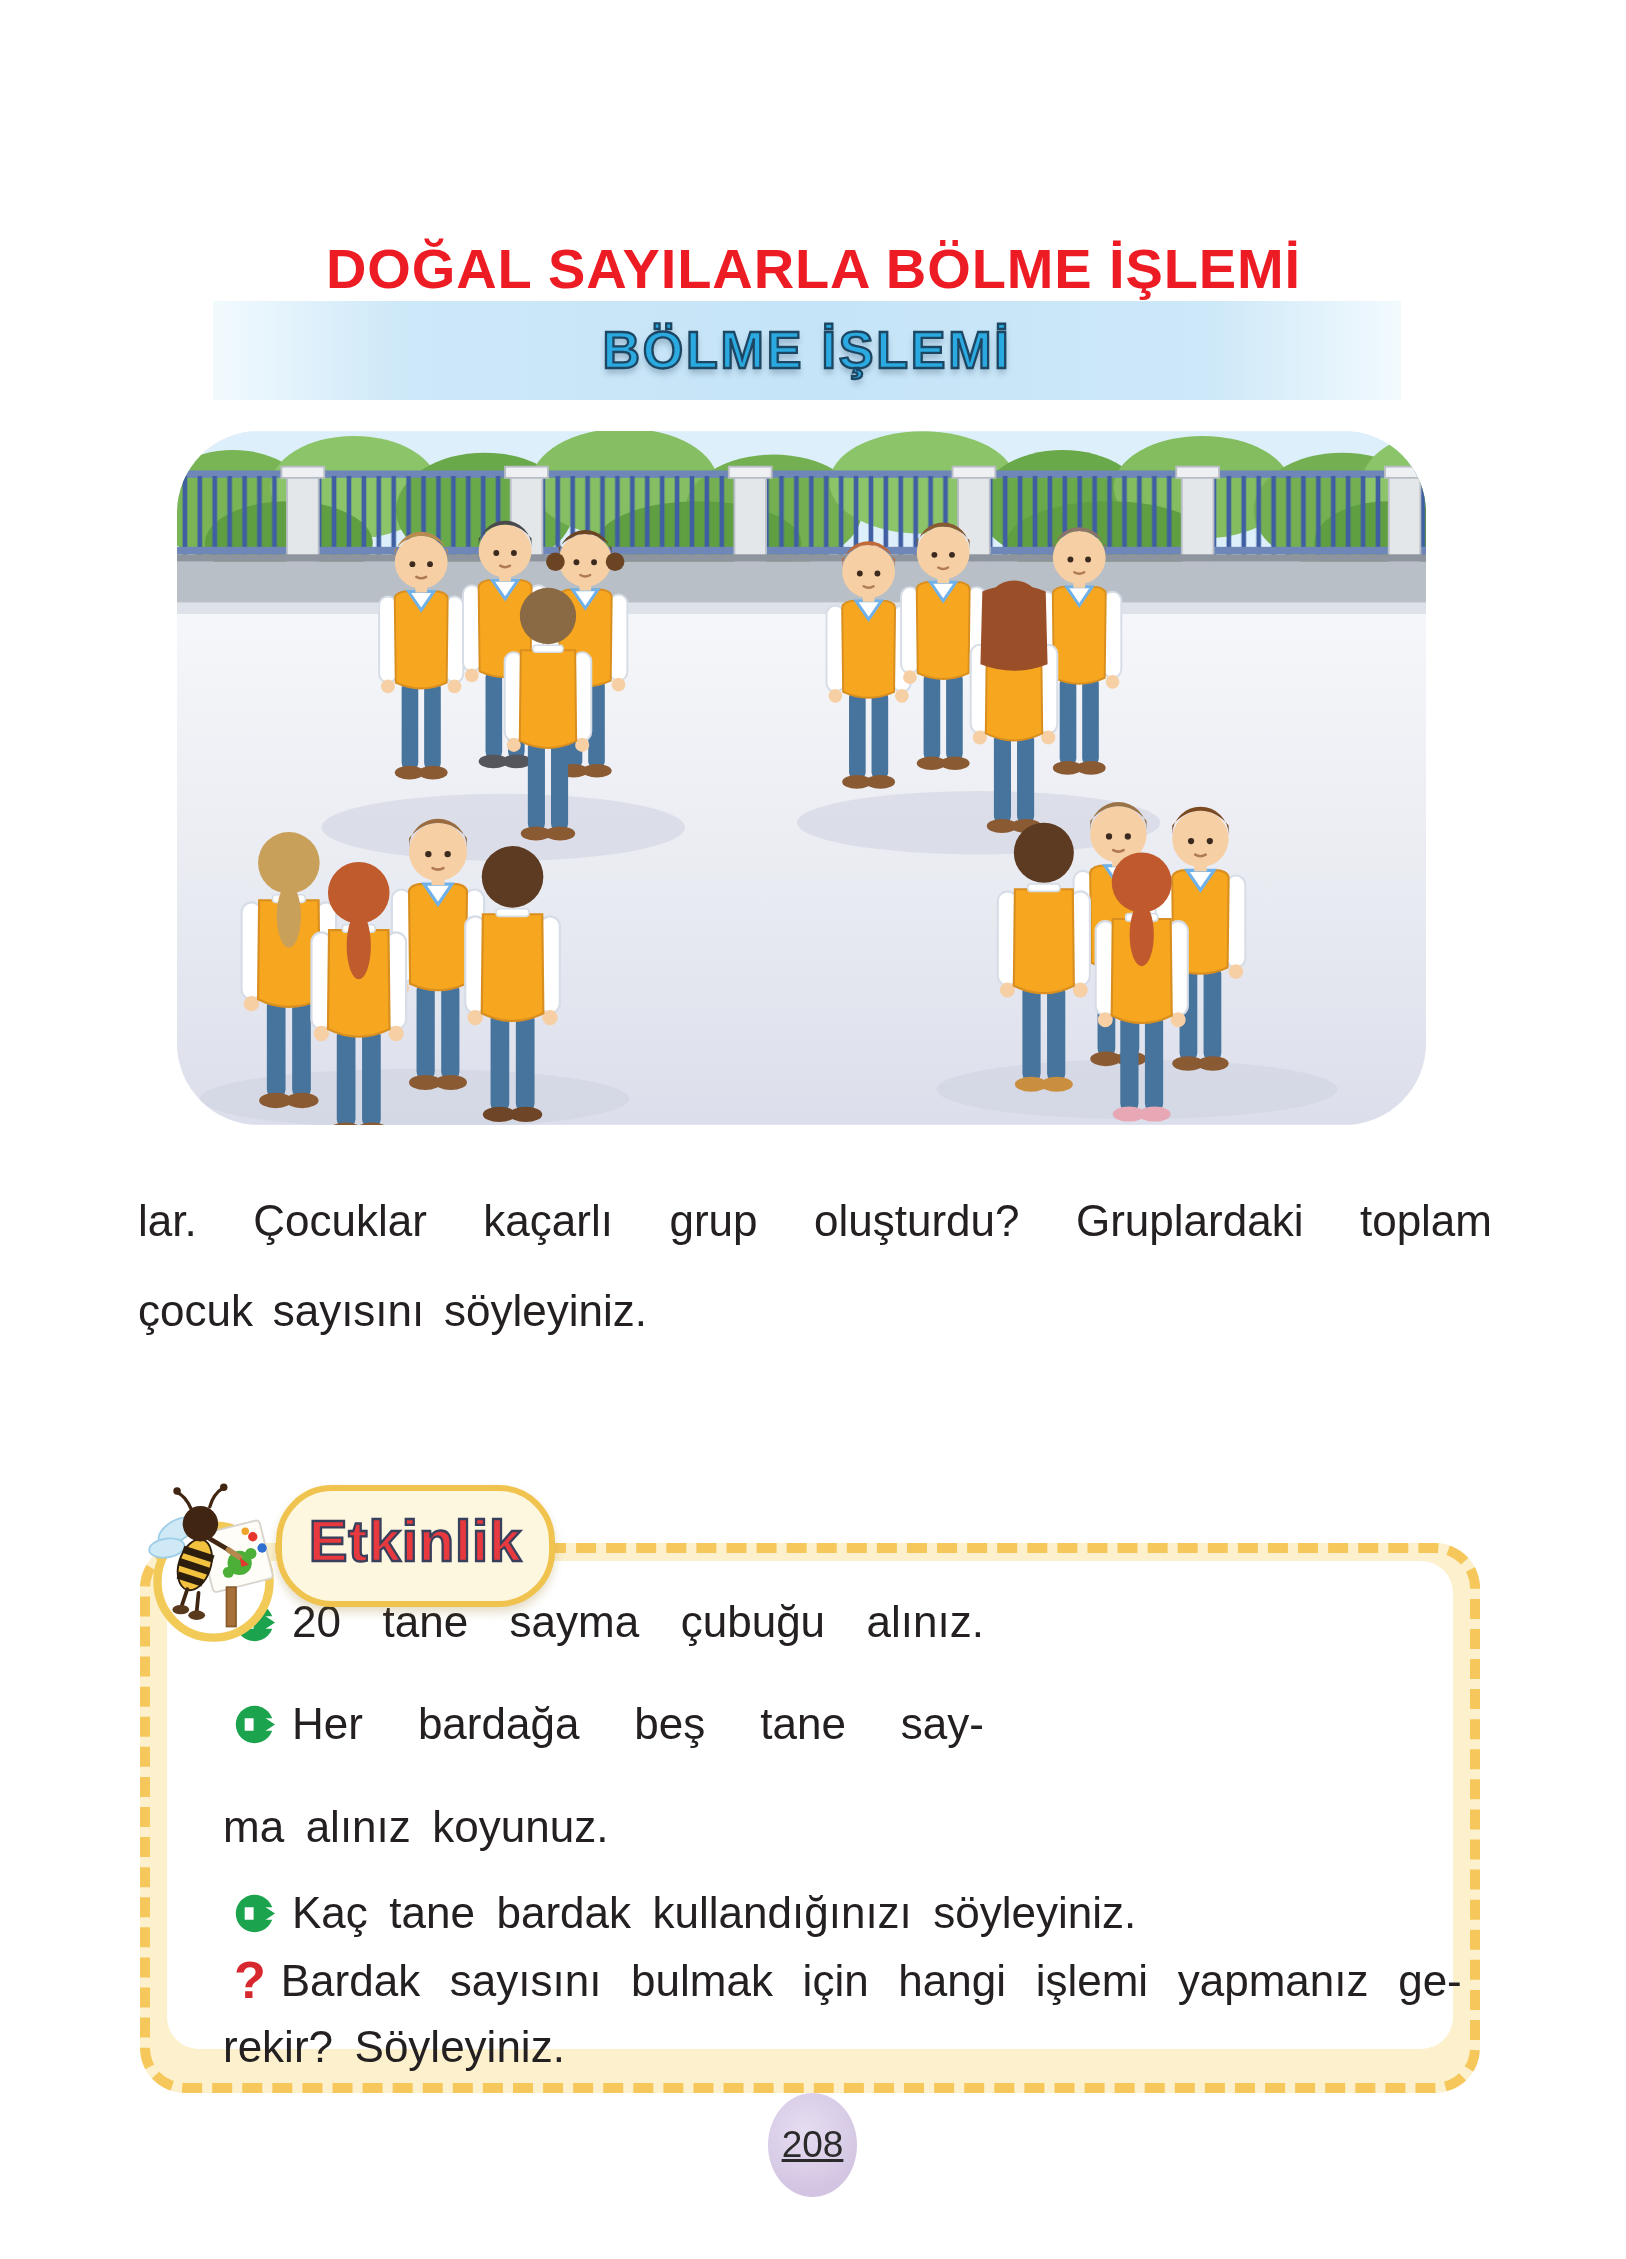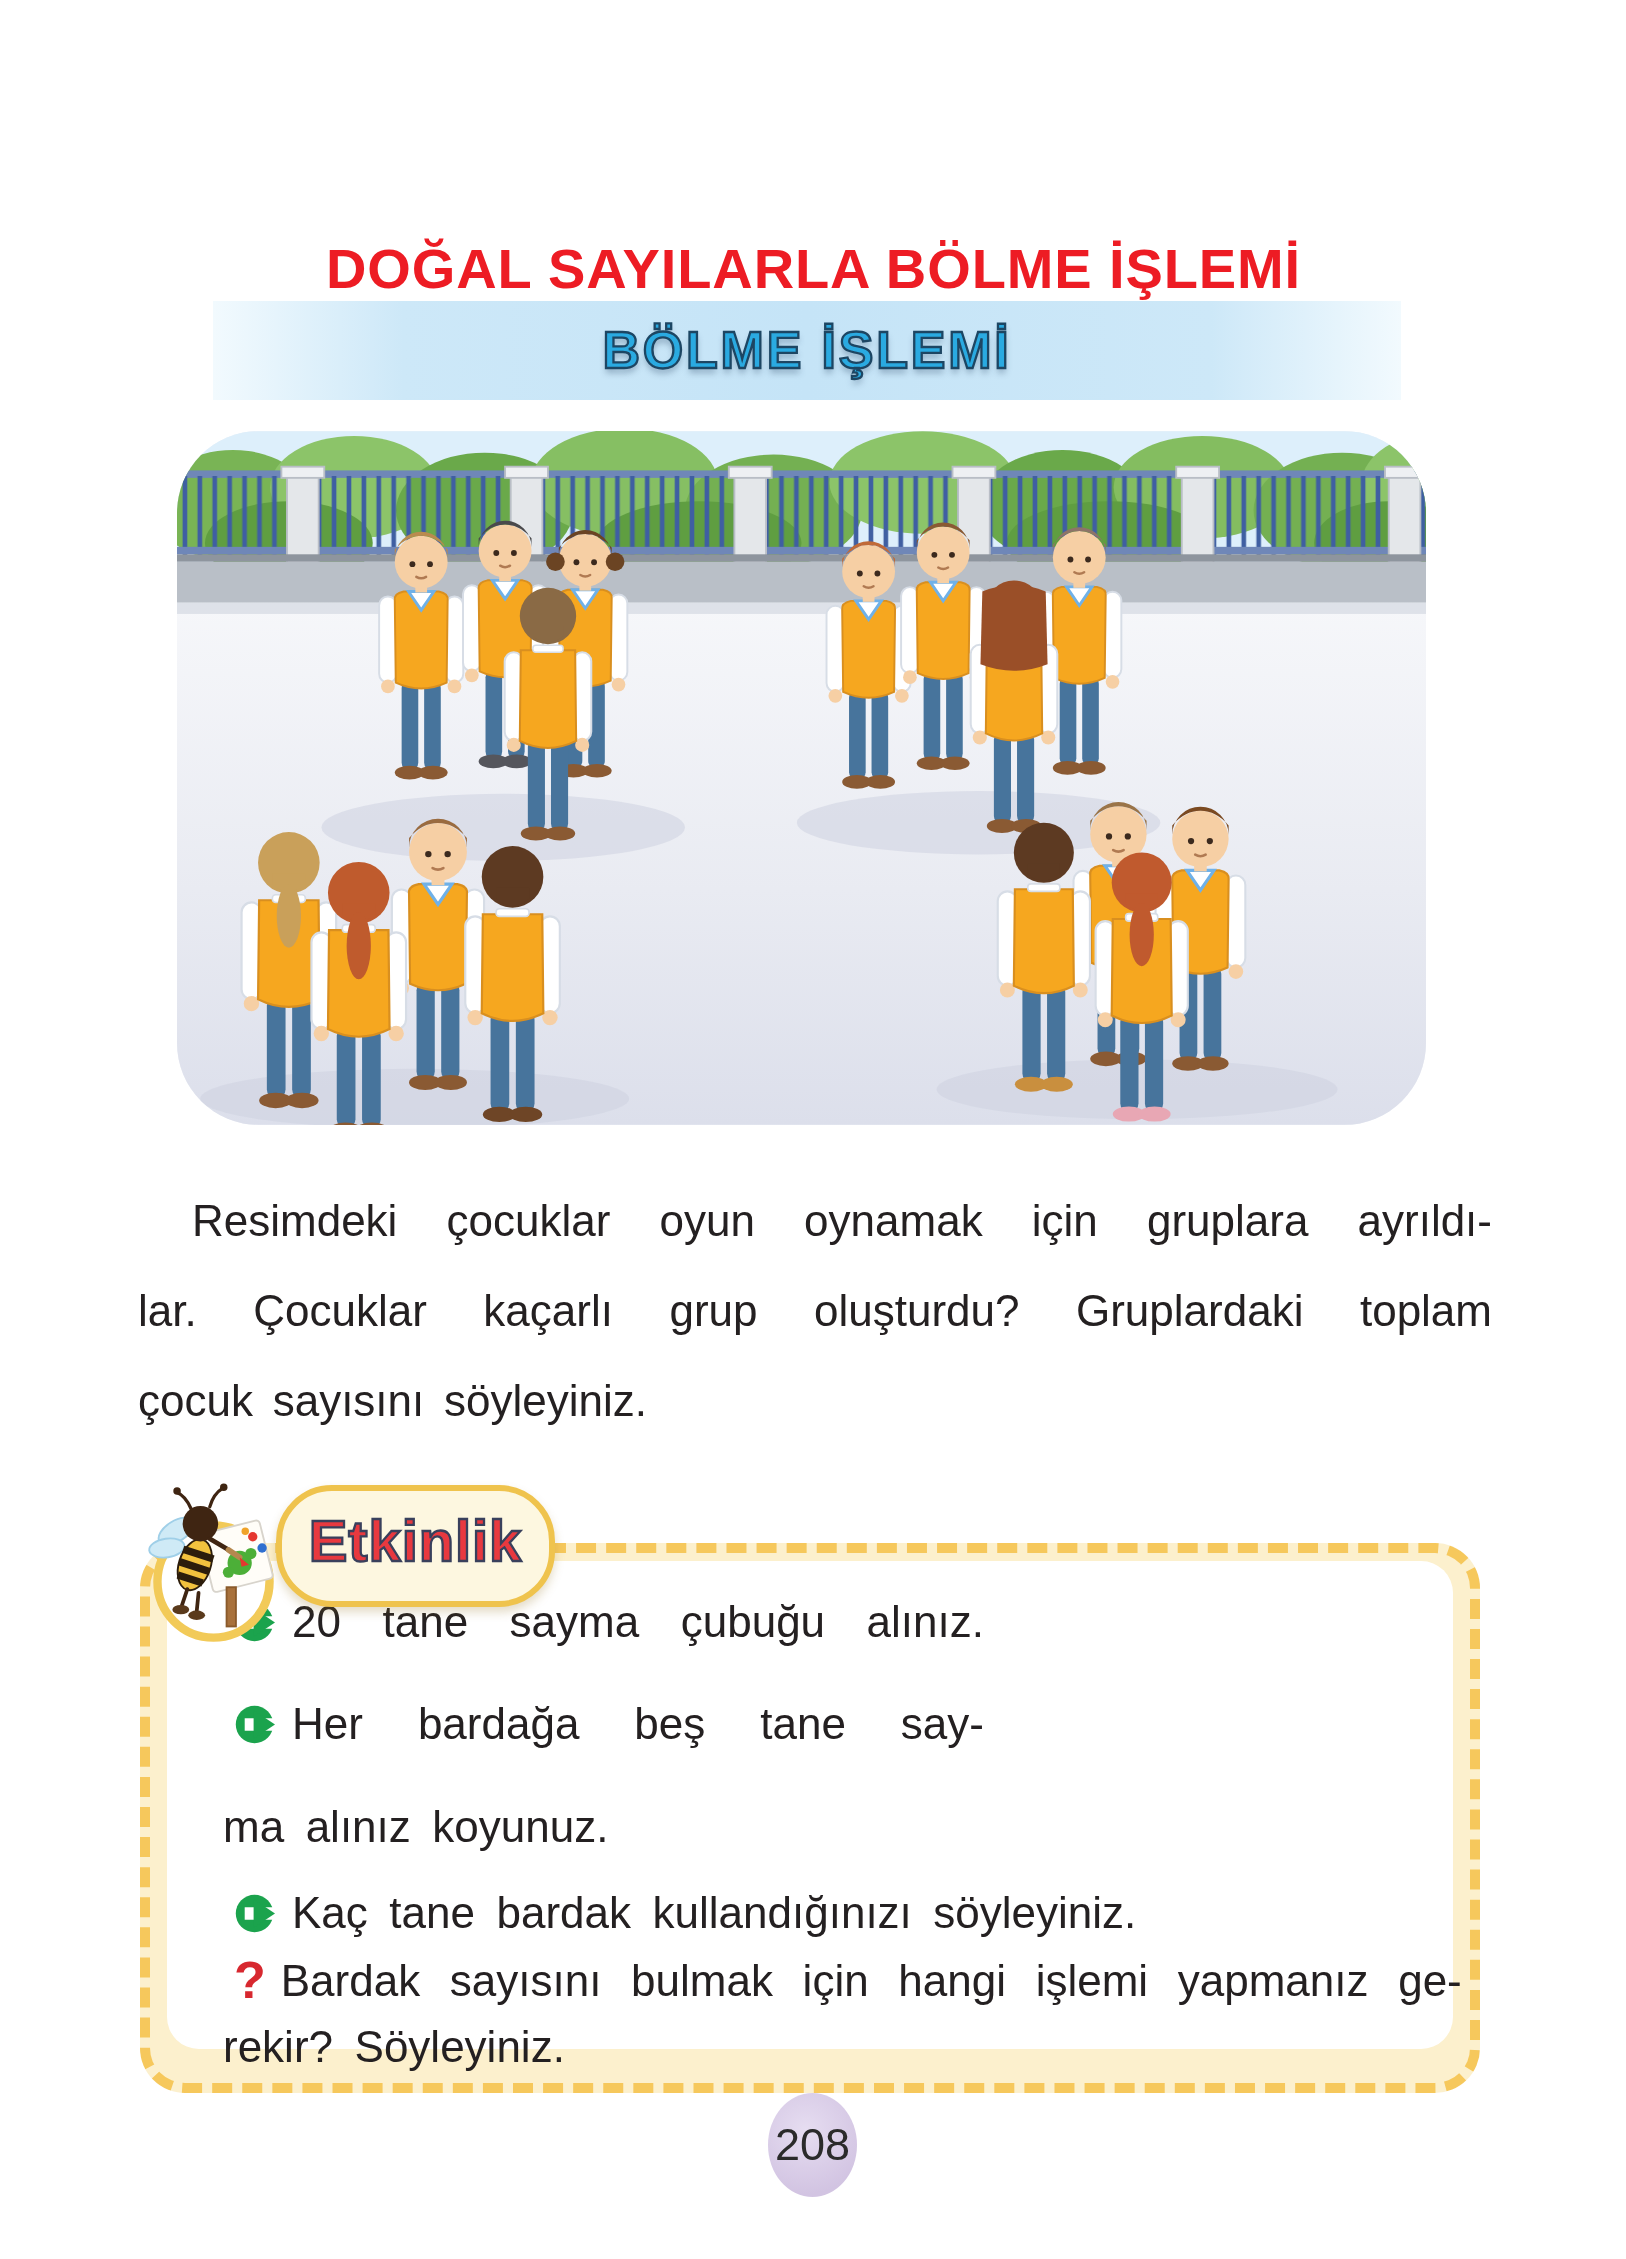--- a/index.html
+++ b/index.html
@@ -50,21 +50,21 @@
   .clip{position:absolute;left:17px;top:-32px;width:78px;height:183px;}
   .note-title{margin-top:48px;padding-left:56px;text-align:center;font-size:44px;font-weight:bold;color:#242021;}
   .note-list{margin:78px 0 0 0;padding:0 0 0 48px;list-style:none;}
   .note-list li{font-size:41px;line-height:86px;color:#242021;word-spacing:5.6px;}
   .diamond{color:#2e7fd0;font-size:30px;margin-right:18.6px;vertical-align:1.9px;}
 
   
   .page-badge{top:2093px;left:768px;width:89px;height:104px;border-radius:50%;
     background:radial-gradient(circle at 42% 36%,#e6ddf1,#d2c4e2 75%);
     display:flex;align-items:center;justify-content:center;}
-  .page-badge span{font-size:45px;color:#2b2b2b;}
+  .page-badge span{font-size:37px;color:#2b2b2b;text-decoration:underline;}
 </style>
 </head>
 <body>
 
 <h1 class="abs main-title">DOĞAL SAYILARLA BÖLME İŞLEMİ</h1>
 
 <div class="abs banner">
   <div class="banner-text">BÖLME İŞLEMİ</div>
 </div>
 
@@ -195,21 +195,20 @@
       <use href="#kf" transform="translate(1010,400) scale(1.12)" style="--hair:#9a7448"></use>
       <use href="#kf" transform="translate(1098,405) scale(1.12)" style="--hair:#7b4a21"></use>
       <use href="#kb" transform="translate(930,420) scale(1.15)" style="--hair:#5d3a22;--shoe:#c98f3e"></use>
       <use href="#kb" transform="translate(1035,452) scale(1.15)" style="--hair:#c05a2e;--shoe:#e8a7b4"></use>
       <ellipse cx="1035" cy="540" rx="13" ry="34" fill="#c05a2e"></ellipse>
     </g>
   </svg>
 </div>
 
 <div class="abs intro">
-  <span class="jline indent">Resimdeki çocuklar oyun oynamak için gruplara ayrıldı-</span>
   <span class="jline">lar. Çocuklar kaçarlı grup oluşturdu? Gruplardaki toplam</span>
   <span class="pline">çocuk sayısını söyleyiniz.</span>
 </div>
 
 <div class="abs activity">
   <div class="activity-inner"></div>
 
   <svg class="badge" viewBox="0 0 168 228">
     <circle cx="84" cy="158" r="60" fill="#ffffff" stroke="#f2ca58" stroke-width="9"></circle>
     <g transform="rotate(-14 104 134)">

